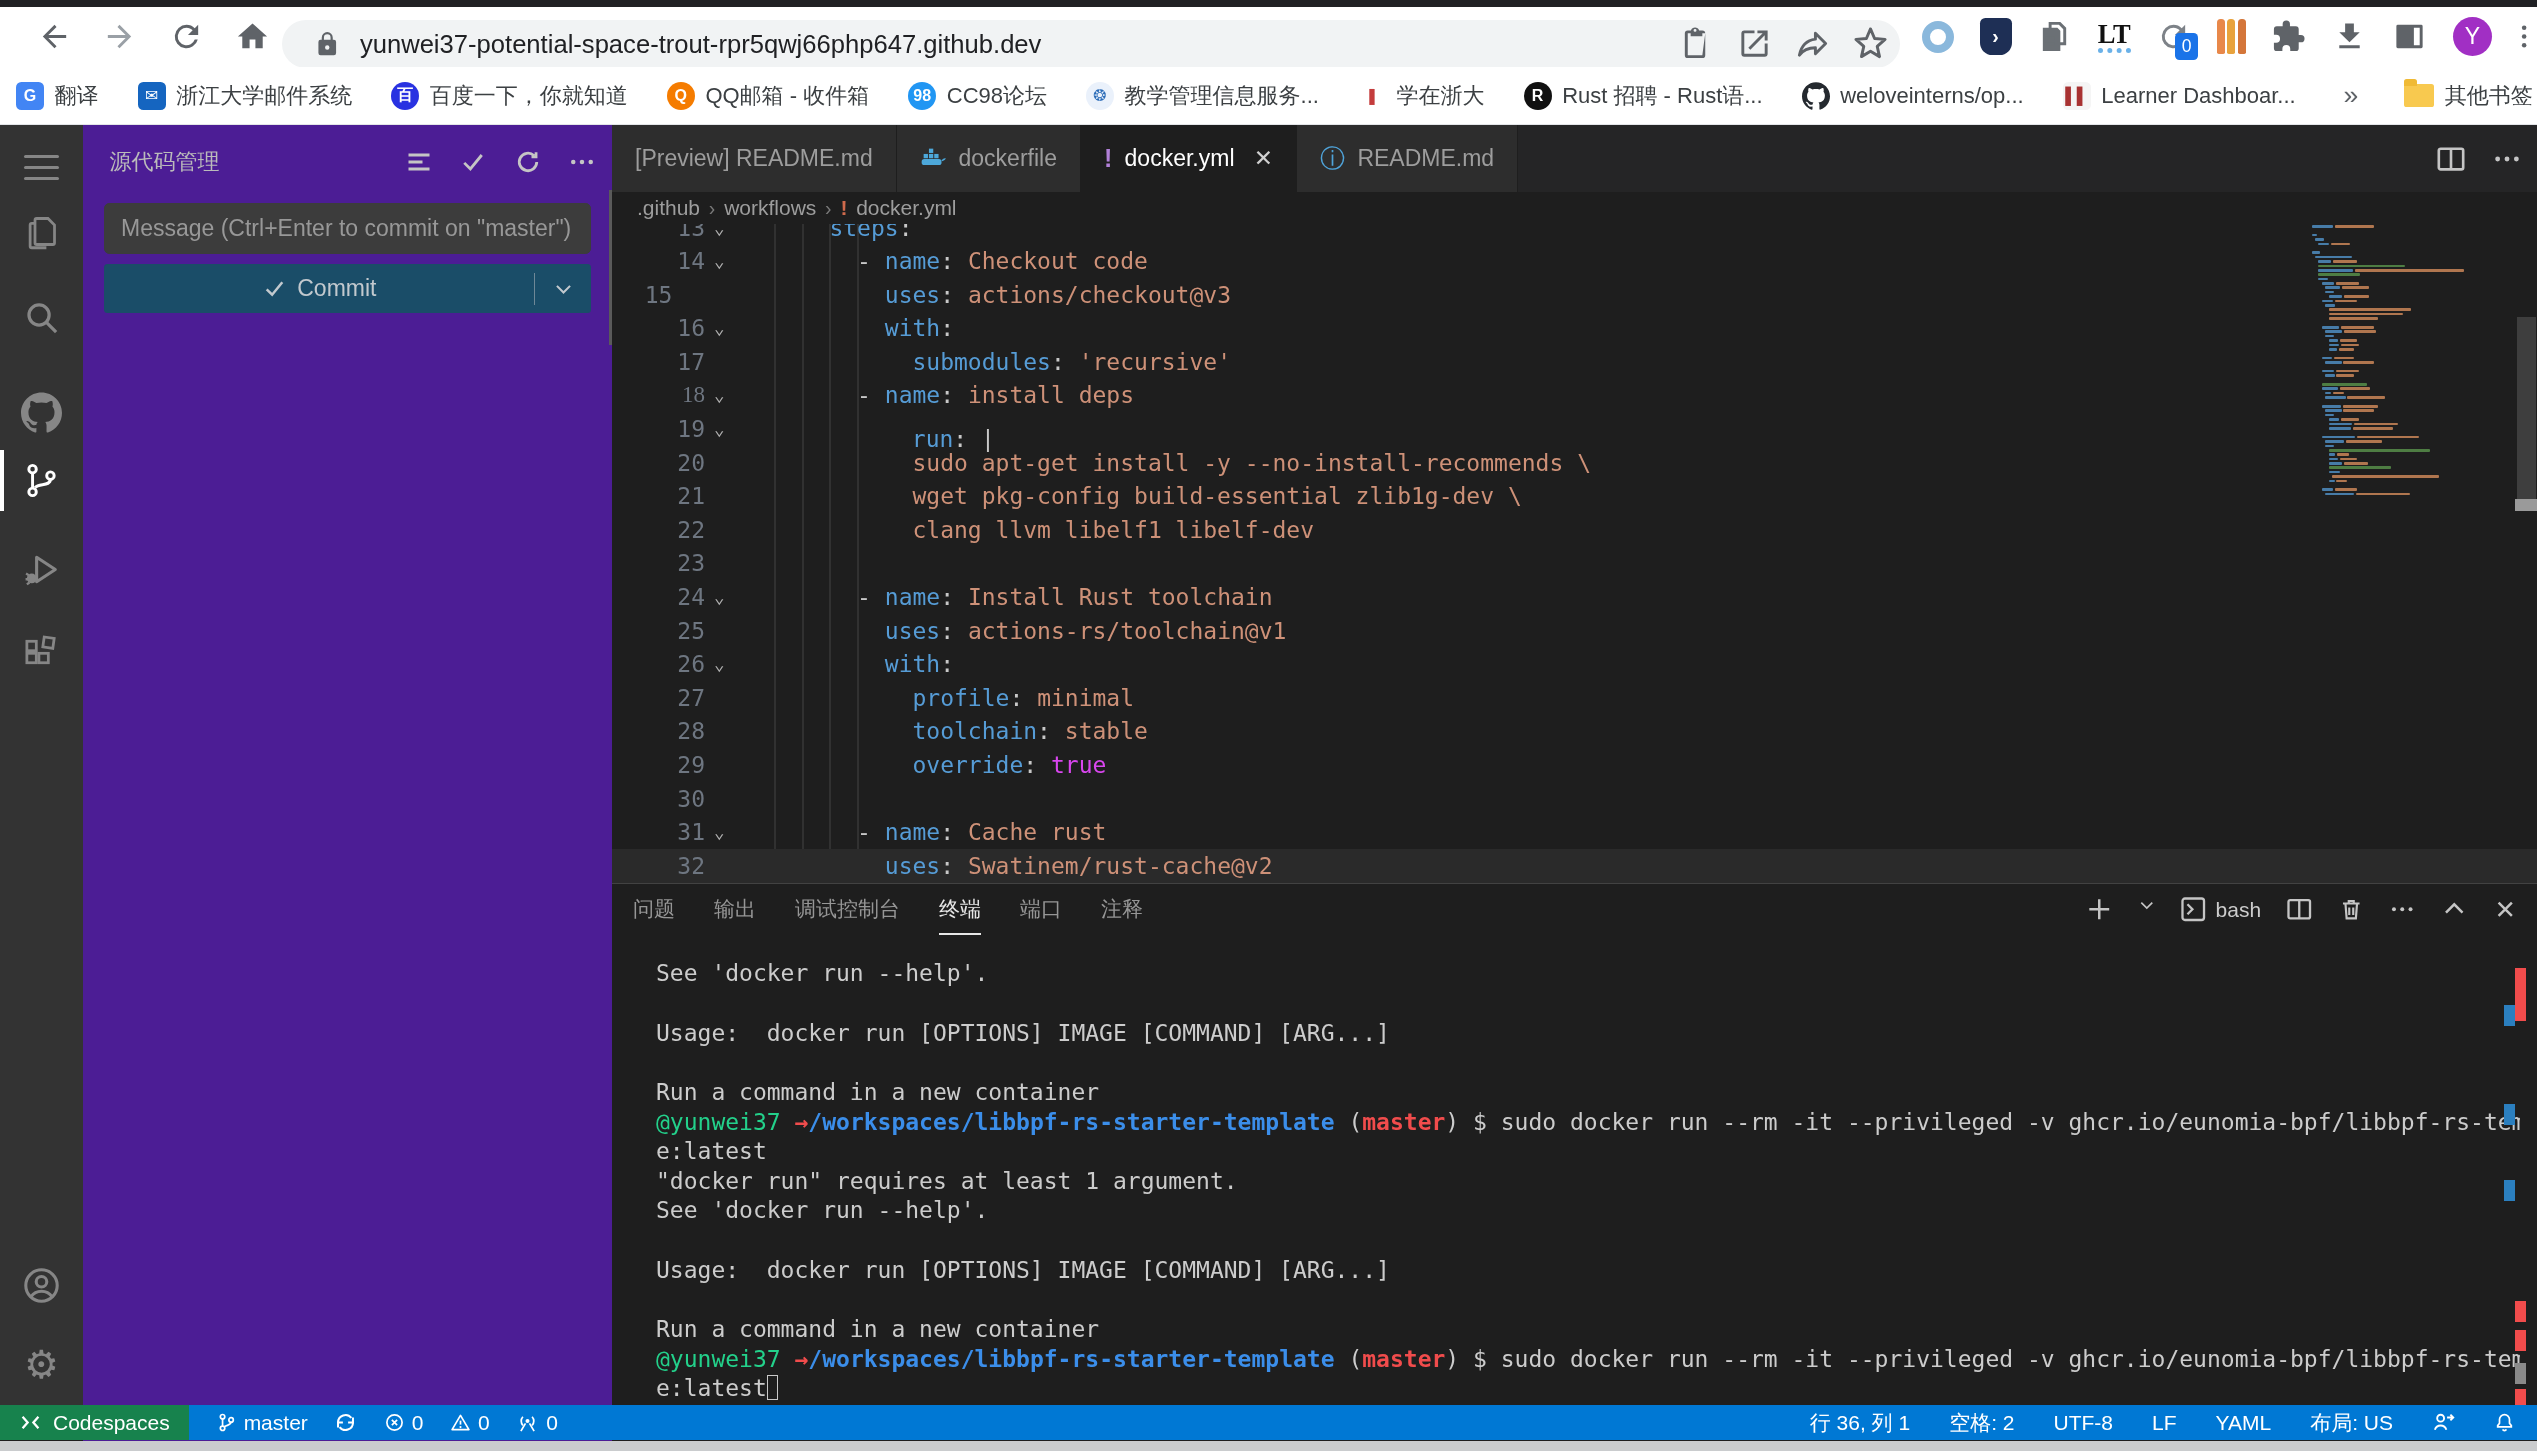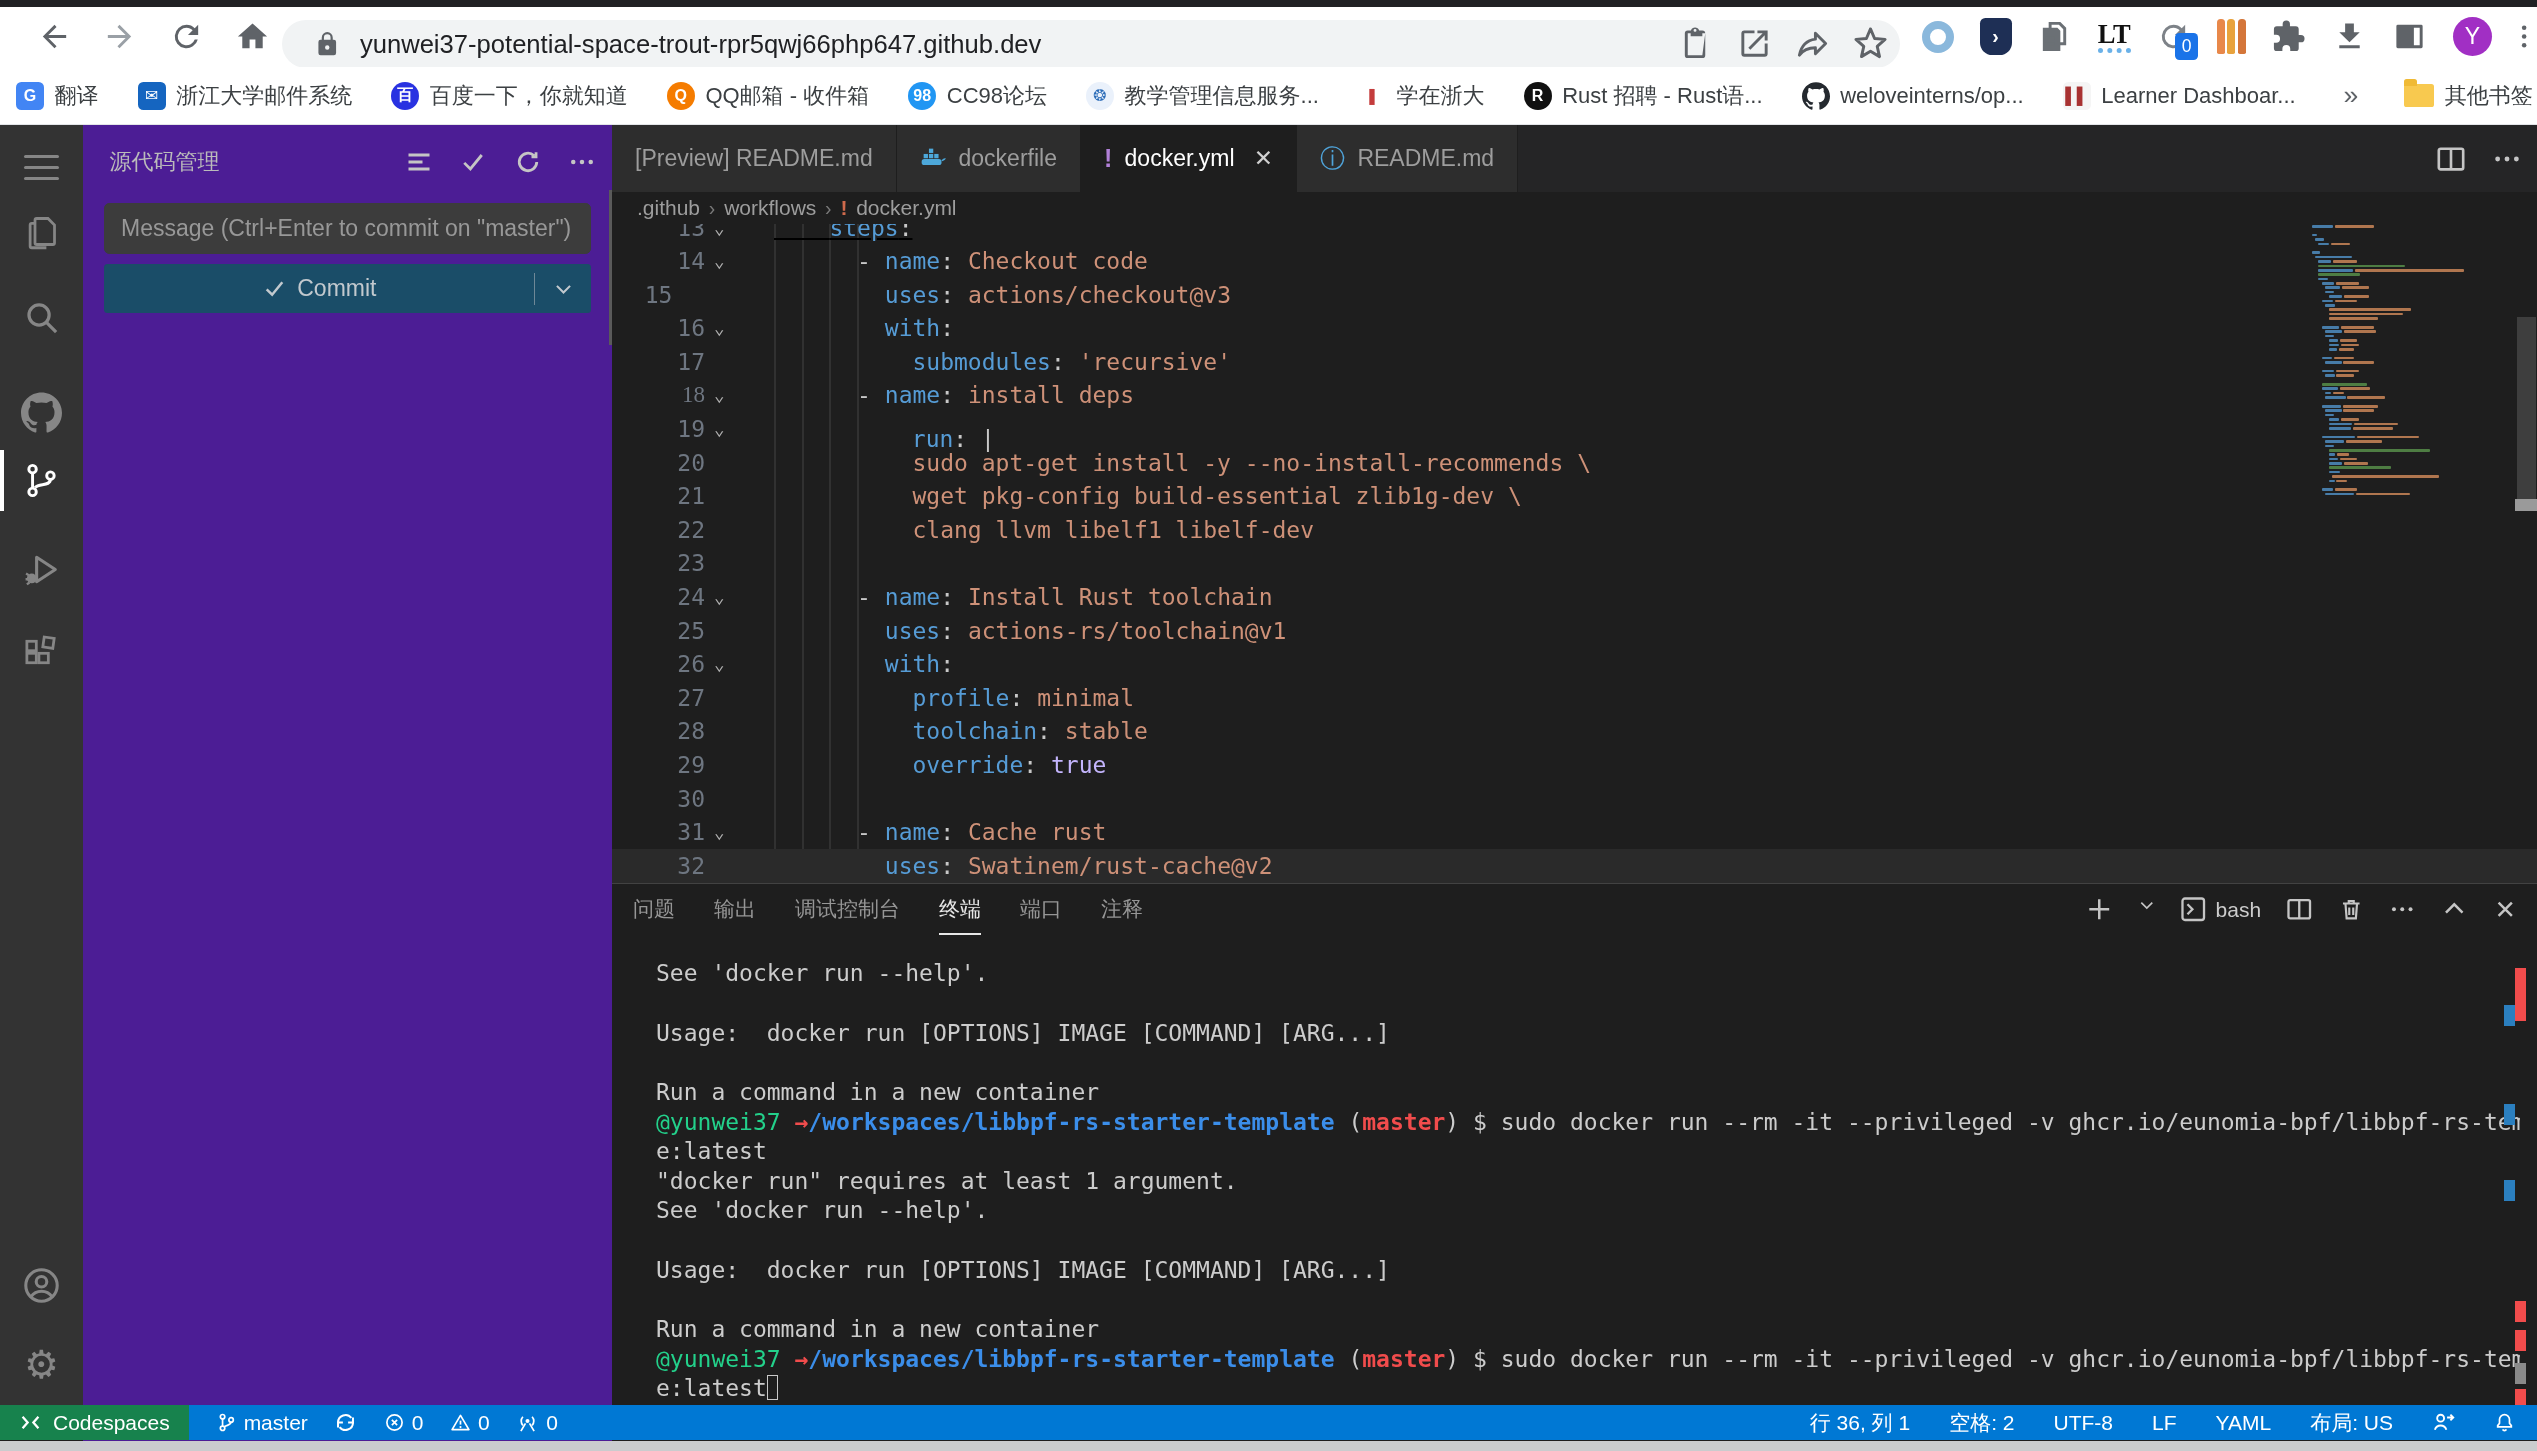--- a/index.html
+++ b/index.html
@@ -88,21 +88,21 @@
 
   #codelayer { position:absolute; left:0; top:0; right:0; bottom:0; z-index:1;
     font-family:"DejaVu Sans Mono","Liberation Mono",monospace; font-size:23px; }
   .codeline { position:absolute; left:162px; height:34px; line-height:34px; white-space:pre; }
   .lnum { position:absolute; left:0; width:93px; height:34px; line-height:34px;
     text-align:right; color:#6e7681; }
   .fold { position:absolute; left:102px; width:26.5px; height:34px; color:#b0b0b0;
     font-size:17.6px; line-height:34px; }
   .curline { position:absolute; left:0; right:0; height:34px; background:#2a2a2a; }
   .iguide { position:absolute; width:1.8px; background:#313131; }
-  .tk-k { color:#569cd6; } .tk-v { color:#ce9178; } .tk-p { color:#c8c8c8; } .tk-b { color:#c4b5fd; }
+  .tk-k { color:#569cd6; } .tk-v { color:#ce9178; } .tk-p { color:#c8c8c8; } .tk-b { color:#d946ef; }
 
   #minimap { position:absolute; left:1698px; top:100px; width:199px; }
   .mmrow { display:flex; gap:1.8px; margin-bottom:1.8px; height:2.6px; }
   .mmrow i { height:2.6px; display:block; border-radius:0.9px; }
   .mm-k { background:#477ca8; } .mm-v { background:#b0764f; } .mm-c { background:#4e7d43; }
   #edscroll { position:absolute; right:1.8px; top:192px; width:19.4px; height:190px; background:rgba(140,140,140,.30); }
   #edscrollb { position:absolute; right:0; top:374px; width:23px; height:12.3px; background:#9a9a9a; }
 
   #panel { left:612px; top:883px; width:1926px; height:522px; background:#1e1e1e;
     border-top:0.9px solid #424242; overflow:hidden; }
@@ -398,21 +398,21 @@
 </div>
 
 <div id="editor" class="abs">
   <div id="codelayer">
       <div class="iguide" style="left: 162px; top: 86px; height: 673px;"></div>
       <div class="iguide" style="left: 190px; top: 86px; height: 673px;"></div>
       <div class="iguide" style="left: 217px; top: 86px; height: 673px;"></div>
       <div class="iguide" style="left: 245px; top: 86px; height: 673px;"></div>
       <div class="lnum" style="top: 86px;">13</div>
       <div class="fold" style="top: 86px;">⌄</div>
-      <div class="codeline" style="top: 86px; text-decoration: underline;"><span class="tk-p">    </span><span class="tk-k">steps</span><span class="tk-p">:</span></div>
+      <div class="codeline" style="top: 86px;"><span class="tk-p">    </span><span class="tk-k">steps</span><span class="tk-p">:</span></div>
       <div class="lnum" style="top: 119px;">14</div>
       <div class="fold" style="top: 119px;">⌄</div>
       <div class="codeline" style="top: 119px;"><span class="tk-p">      - </span><span class="tk-k">name</span><span class="tk-p">:</span><span class="tk-v"> Checkout code</span></div>
       <div class="lnum" style="top: 153px; text-align: center;">15</div>
       <div class="codeline" style="top: 153px;"><span class="tk-p">        </span><span class="tk-k">uses</span><span class="tk-p">:</span><span class="tk-v"> actions/checkout@v3</span></div>
       <div class="lnum" style="top: 186px;">16</div>
       <div class="fold" style="top: 186px;">⌄</div>
       <div class="codeline" style="top: 186px;"><span class="tk-p">        </span><span class="tk-k">with</span><span class="tk-p">:</span></div>
       <div class="lnum" style="top: 220px;">17</div>
       <div class="codeline" style="top: 220px;"><span class="tk-p">          </span><span class="tk-k">submodules</span><span class="tk-p">:</span><span class="tk-v"> 'recursive'</span></div>

